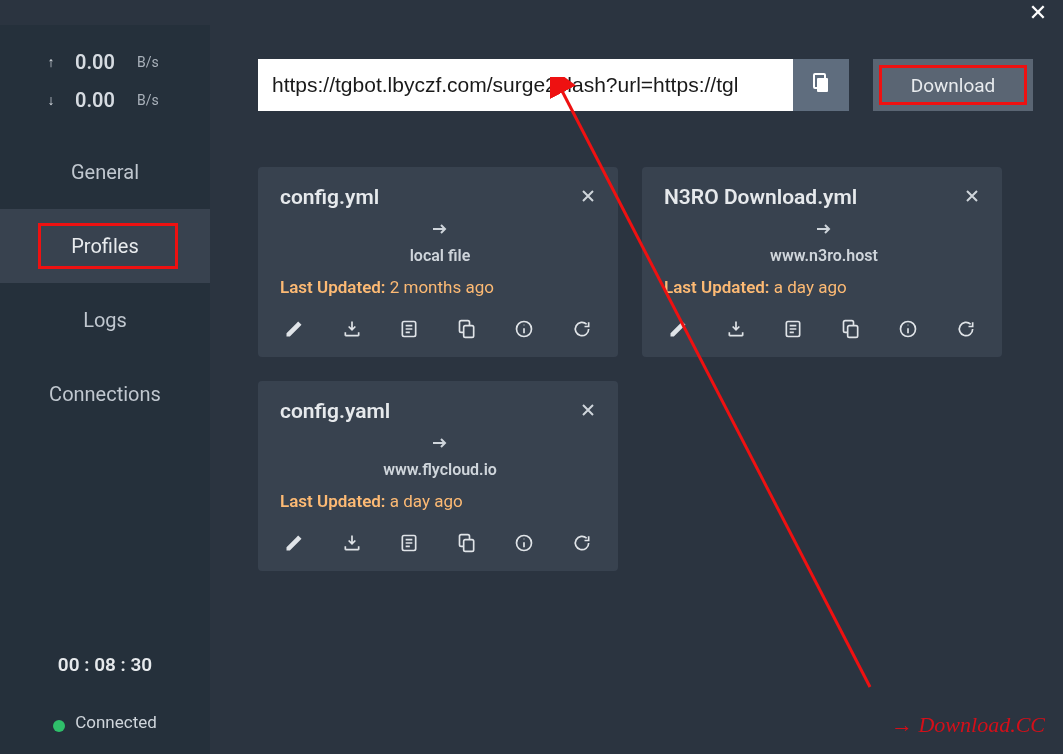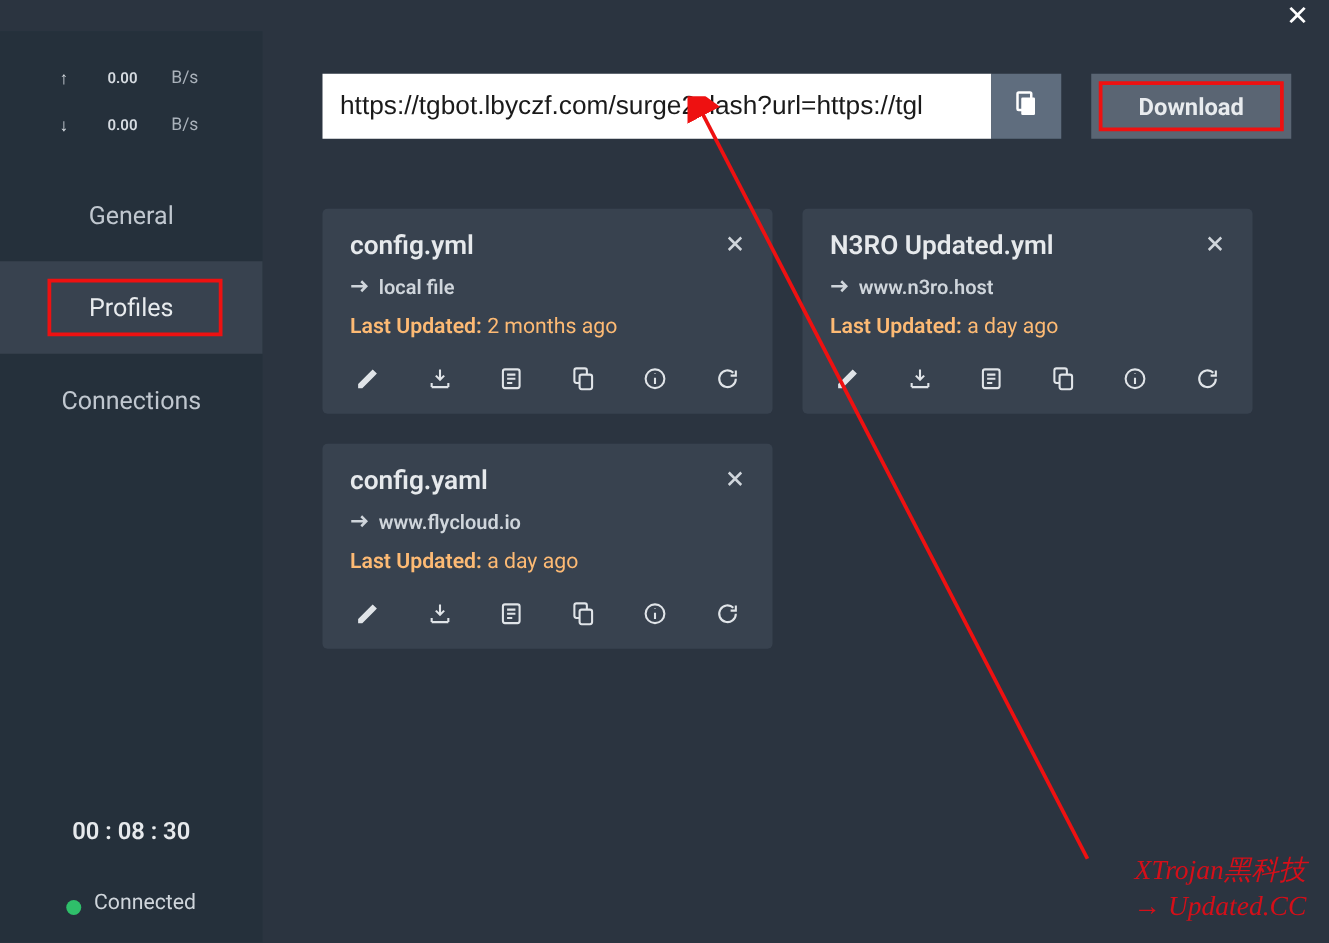--- a/index.html
+++ b/index.html
@@ -42,21 +42,21 @@
   }
   .traffic-row {
     display: flex;
     align-items: center;
     justify-content: center;
     gap: 16px;
     height: 38px;
     color: #d6dbe1;
   }
   .traffic-row .arrow { font-size: 14px; width: 16px; text-align: center; }
-  .traffic-row .val { font-weight: 600; font-size: 12px; width: 46px; text-align: center;}
+  .traffic-row .val { font-weight: 600; font-size: 20px; width: 46px; text-align: left;}
   .traffic-row .unit { font-size: 14px; color: #aab2bb; width: 30px;}
   .nav {
     display: flex;
     flex-direction: column;
     justify-content: space-between;
   }
   .nav-item {
     height: 74px;
     display: flex;
     align-items: center;
@@ -129,21 +129,21 @@
     align-items: center;
     justify-content: center;
     cursor: pointer;
   }
   .download-btn {
     width: 160px;
     height: 52px;
     background: #5a6573;
     color: #e8ebee;
     font-size: 19px;
-    font-weight: 700;
+    font-weight: 400;
     display: flex;
     align-items: center;
     justify-content: center;
     cursor: pointer;
     position: relative;
   }
   .download-btn .hl {
     position: absolute;
     border: 3px solid #e11;
     left: 6px; right: 6px; top: 6px; bottom: 6px;
@@ -178,20 +178,21 @@
     padding: 2px 4px;
   }
   .card-src {
     margin-top: 10px;
     font-size: 16px;
     color: #cfd5db;
     font-weight: 600;
     display: flex;
     align-items: center;
     gap: 7px;
+    flex-direction: column;
   }
   .card-updated {
     margin-top: 12px;
     font-size: 17px;
     color: #fdba74;
   }
   .card-updated .lbl { font-weight: 600; }
   .card-actions {
     margin-top: 16px;
     display: flex;
@@ -250,20 +251,23 @@
 
     <div class="nav">
       <div class="nav-item">
           <span>General</span>
         </div>
       <div class="nav-item active">
         <span>Profiles</span>
         <span class="hl"></span>
       </div>
       <div class="nav-item">
+          <span>Logs</span>
+        </div>
+      <div class="nav-item">
           <span>Connections</span>
         </div>
     </div>
 
     <div class="timer">00 : 08 : 30</div>
     <div class="status">
       <span class="dot"></span>
       <span>Connected</span>
     </div>
   </div>
@@ -343,21 +347,21 @@
           <span class="ic disabled">
               <svg width="20" height="20" viewBox="0 0 24 24">
                 <path d="M20 12 A8 8 0 1 1 17.6 6.3 M20 4 V9 H15"></path>
               </svg>
             </span>
         </div>
       </div>
 
       <div class="card">
         <div class="card-head">
-          <div class="card-title">N3RO Updated.yml</div>
+          <div class="card-title">N3RO Download.yml</div>
           <div class="card-close">
             <svg width="16" height="16" viewBox="0 0 16 16">
                 <path d="M3 3 L13 13 M13 3 L3 13" stroke="#cfd5db" stroke-width="2"></path>
               </svg>
           </div>
         </div>
         <div class="card-src">
           <span>
             <svg width="16" height="12" viewBox="0 0 16 12">
                 <path d="M1 6 H13 M9 2 L13 6 L9 10" stroke="#cfd5db" stroke-width="2" fill="none"></path>
@@ -472,15 +476,14 @@
           <path d="M0 0 L10 5 L0 10 Z" fill="#e11"></path>
         </marker>
       </defs>
       <line x1="320" y1="610" x2="10" y2="10" stroke="#e11" stroke-width="3" marker-end="url(#ah)"></line>
     </svg>
 
   </div>
 </div>
 
 <div class="watermark">
-  <div>XTrojan黑科技</div>
-  <div>→ Updated.CC</div>
+  <div>→ Download.CC</div>
 </div>
 
 </body></html>

